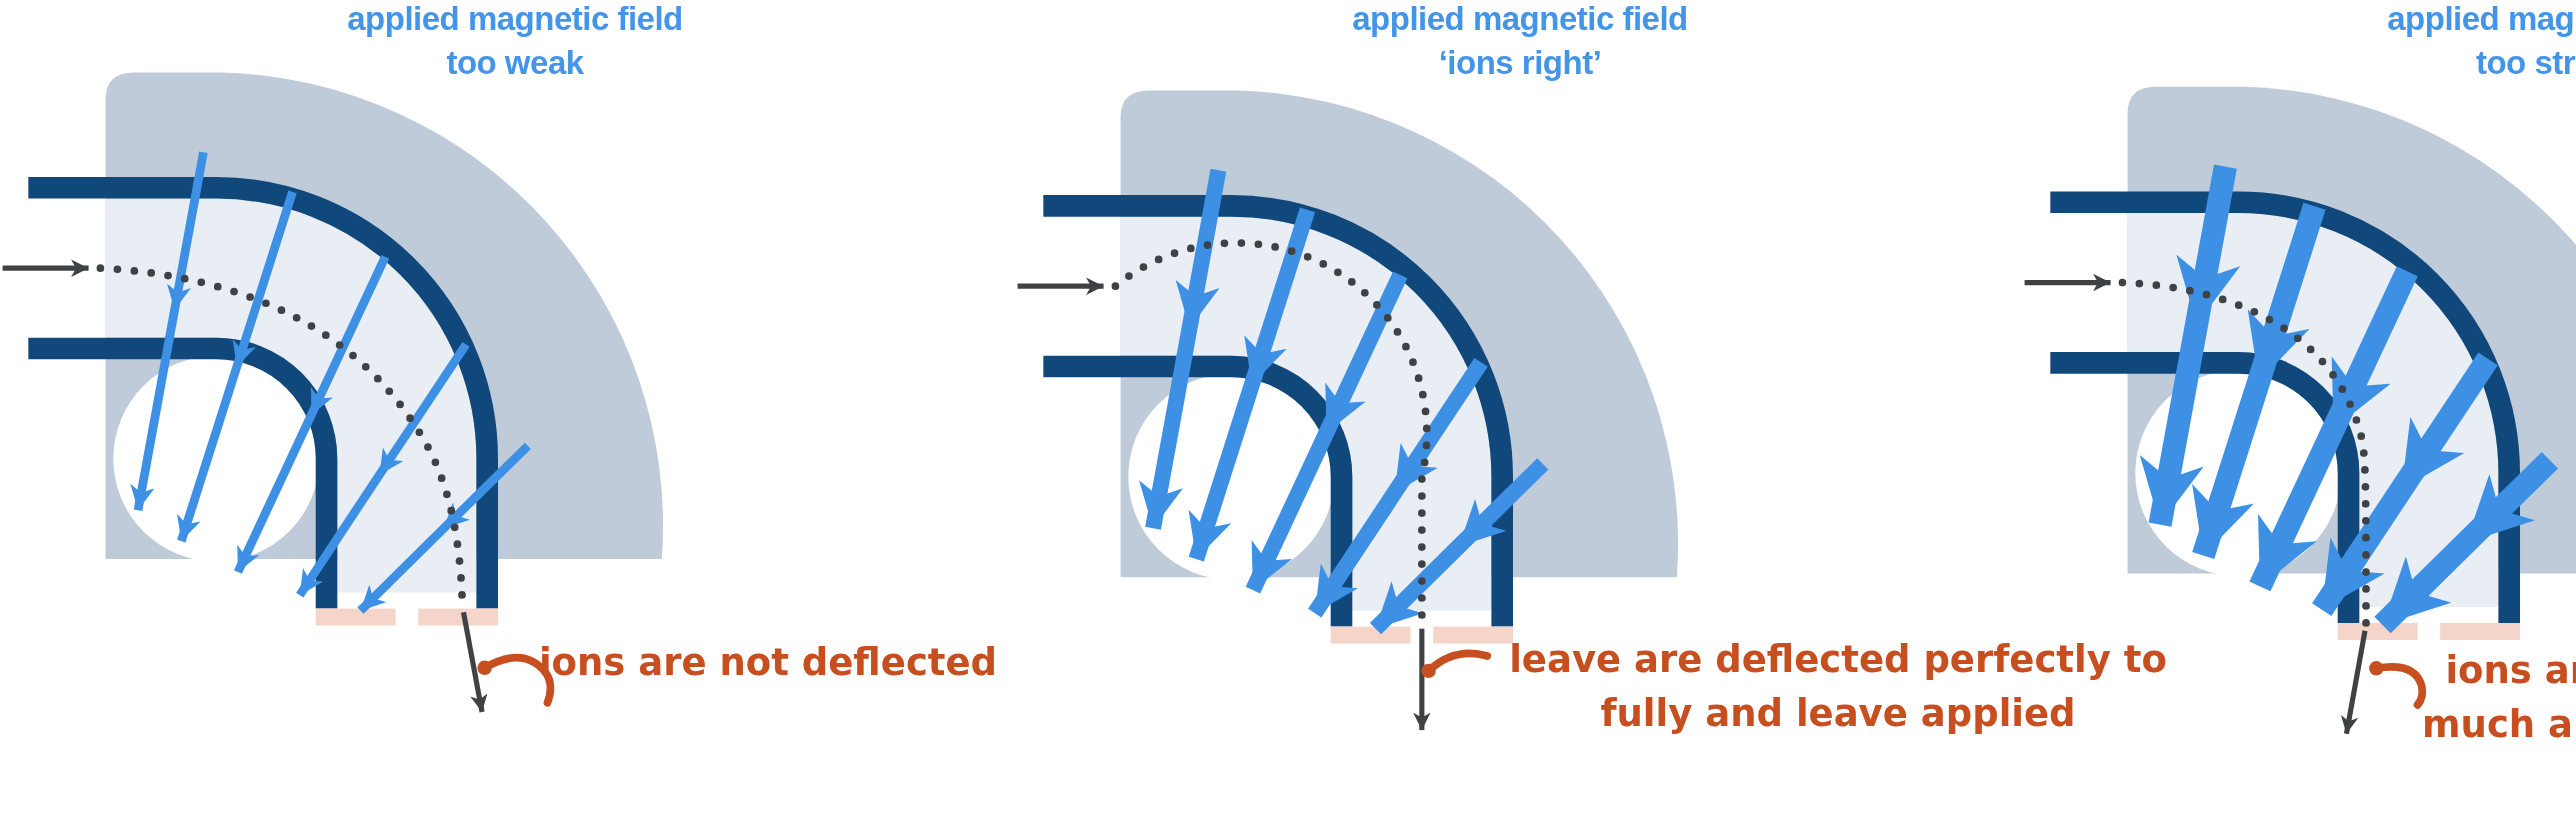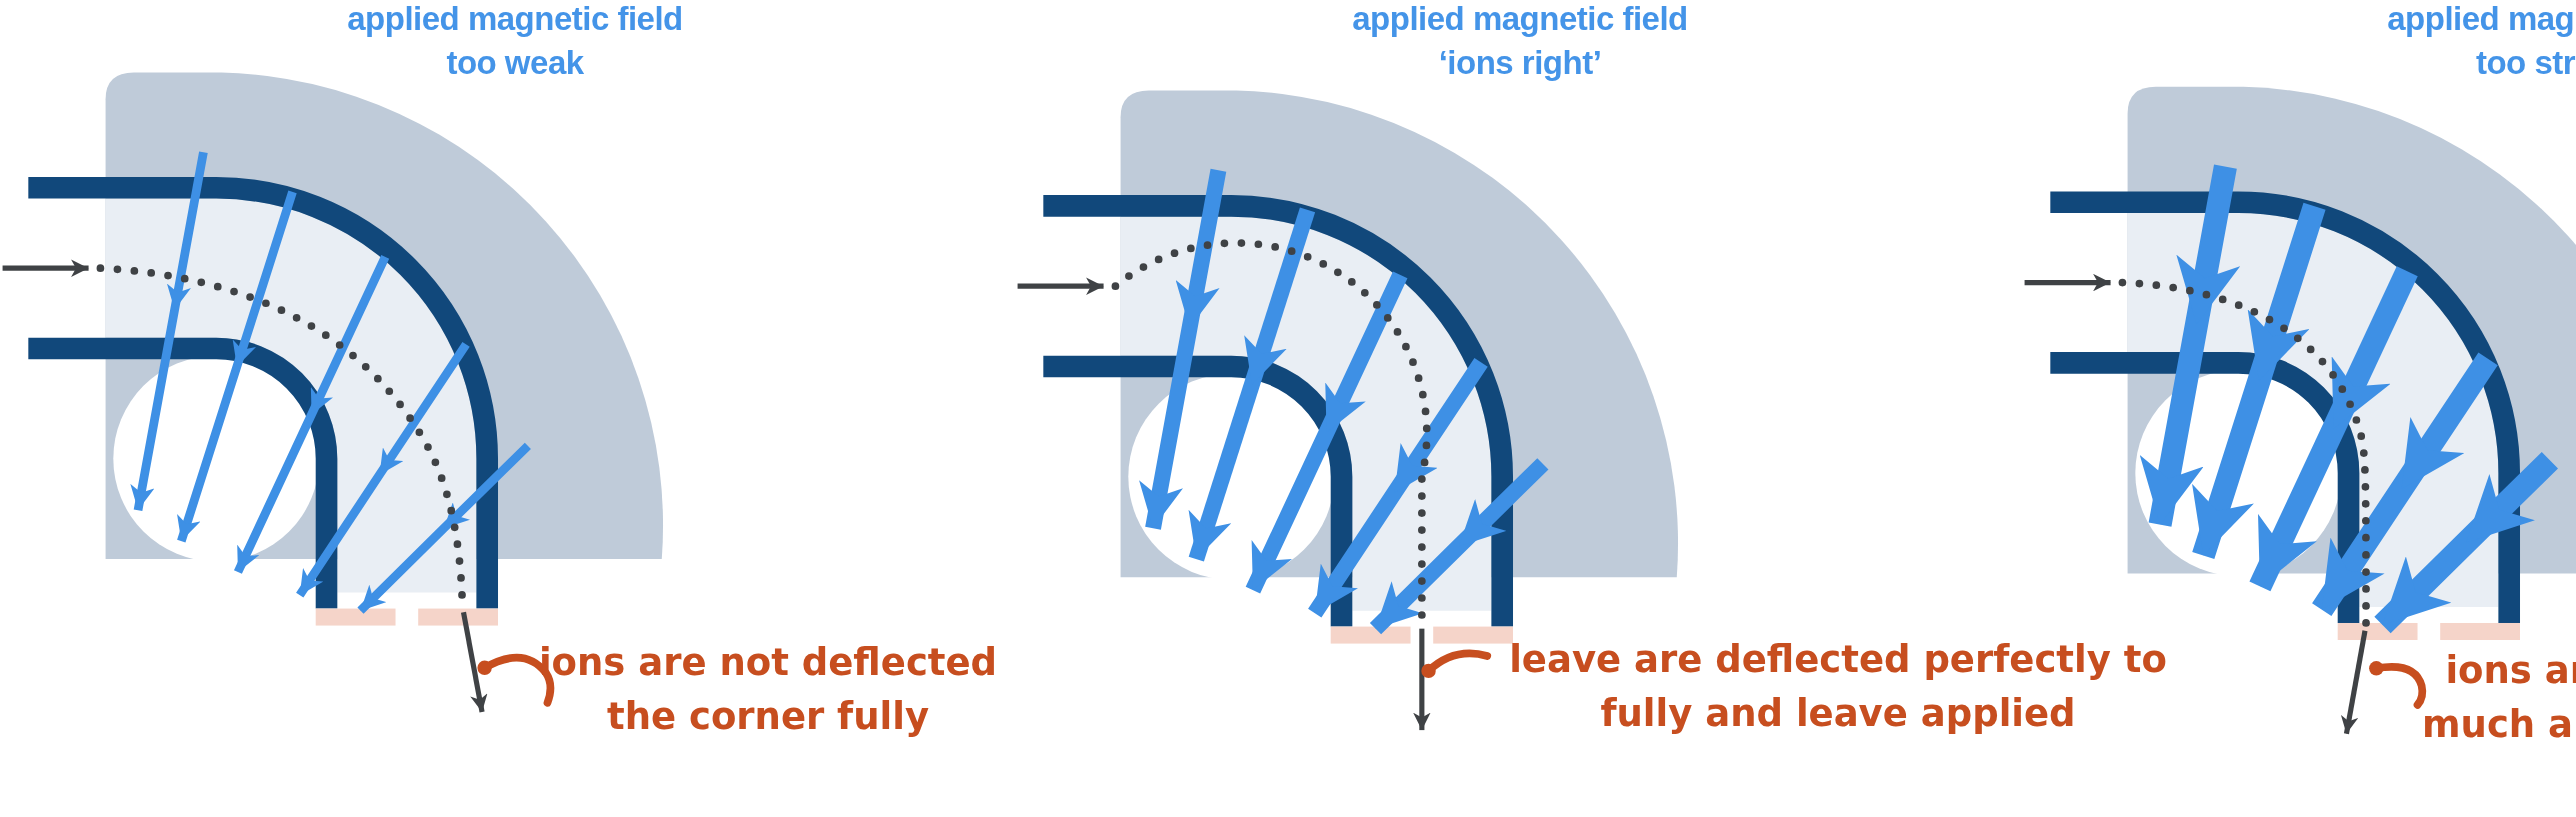--- a/index.html
+++ b/index.html
@@ -86,21 +86,20 @@
       <use href="#g-entry" class="beam"></use>
       <path class="beam" d="M900 1188 L936 1382" marker-end="url(#mk-g)"></path>
       <g>
         <circle class="swooshdot" cx="941" cy="1296" r="14"></circle>
         <path class="swoosh" d="M941 1296 Q1018 1252 1060 1306 Q1076 1330 1063 1364"></path>
       </g>
     </g>
   </svg>
   <div class="annot a1">
     <div>ions are not deflected</div>
-    <div>the corner fully</div>
   </div>
 
   <div class="title t2">
     <div>applied magnetic field</div>
     <div>‘ions right’</div>
   </div>
   <svg id="p2" class="panel" viewBox="0 0 1899 1587">
     <g transform="translate(0,35)">
       <use href="#g-sector" class="sector"></use>
       <circle class="notch" cx="420" cy="890" r="200"></circle>

